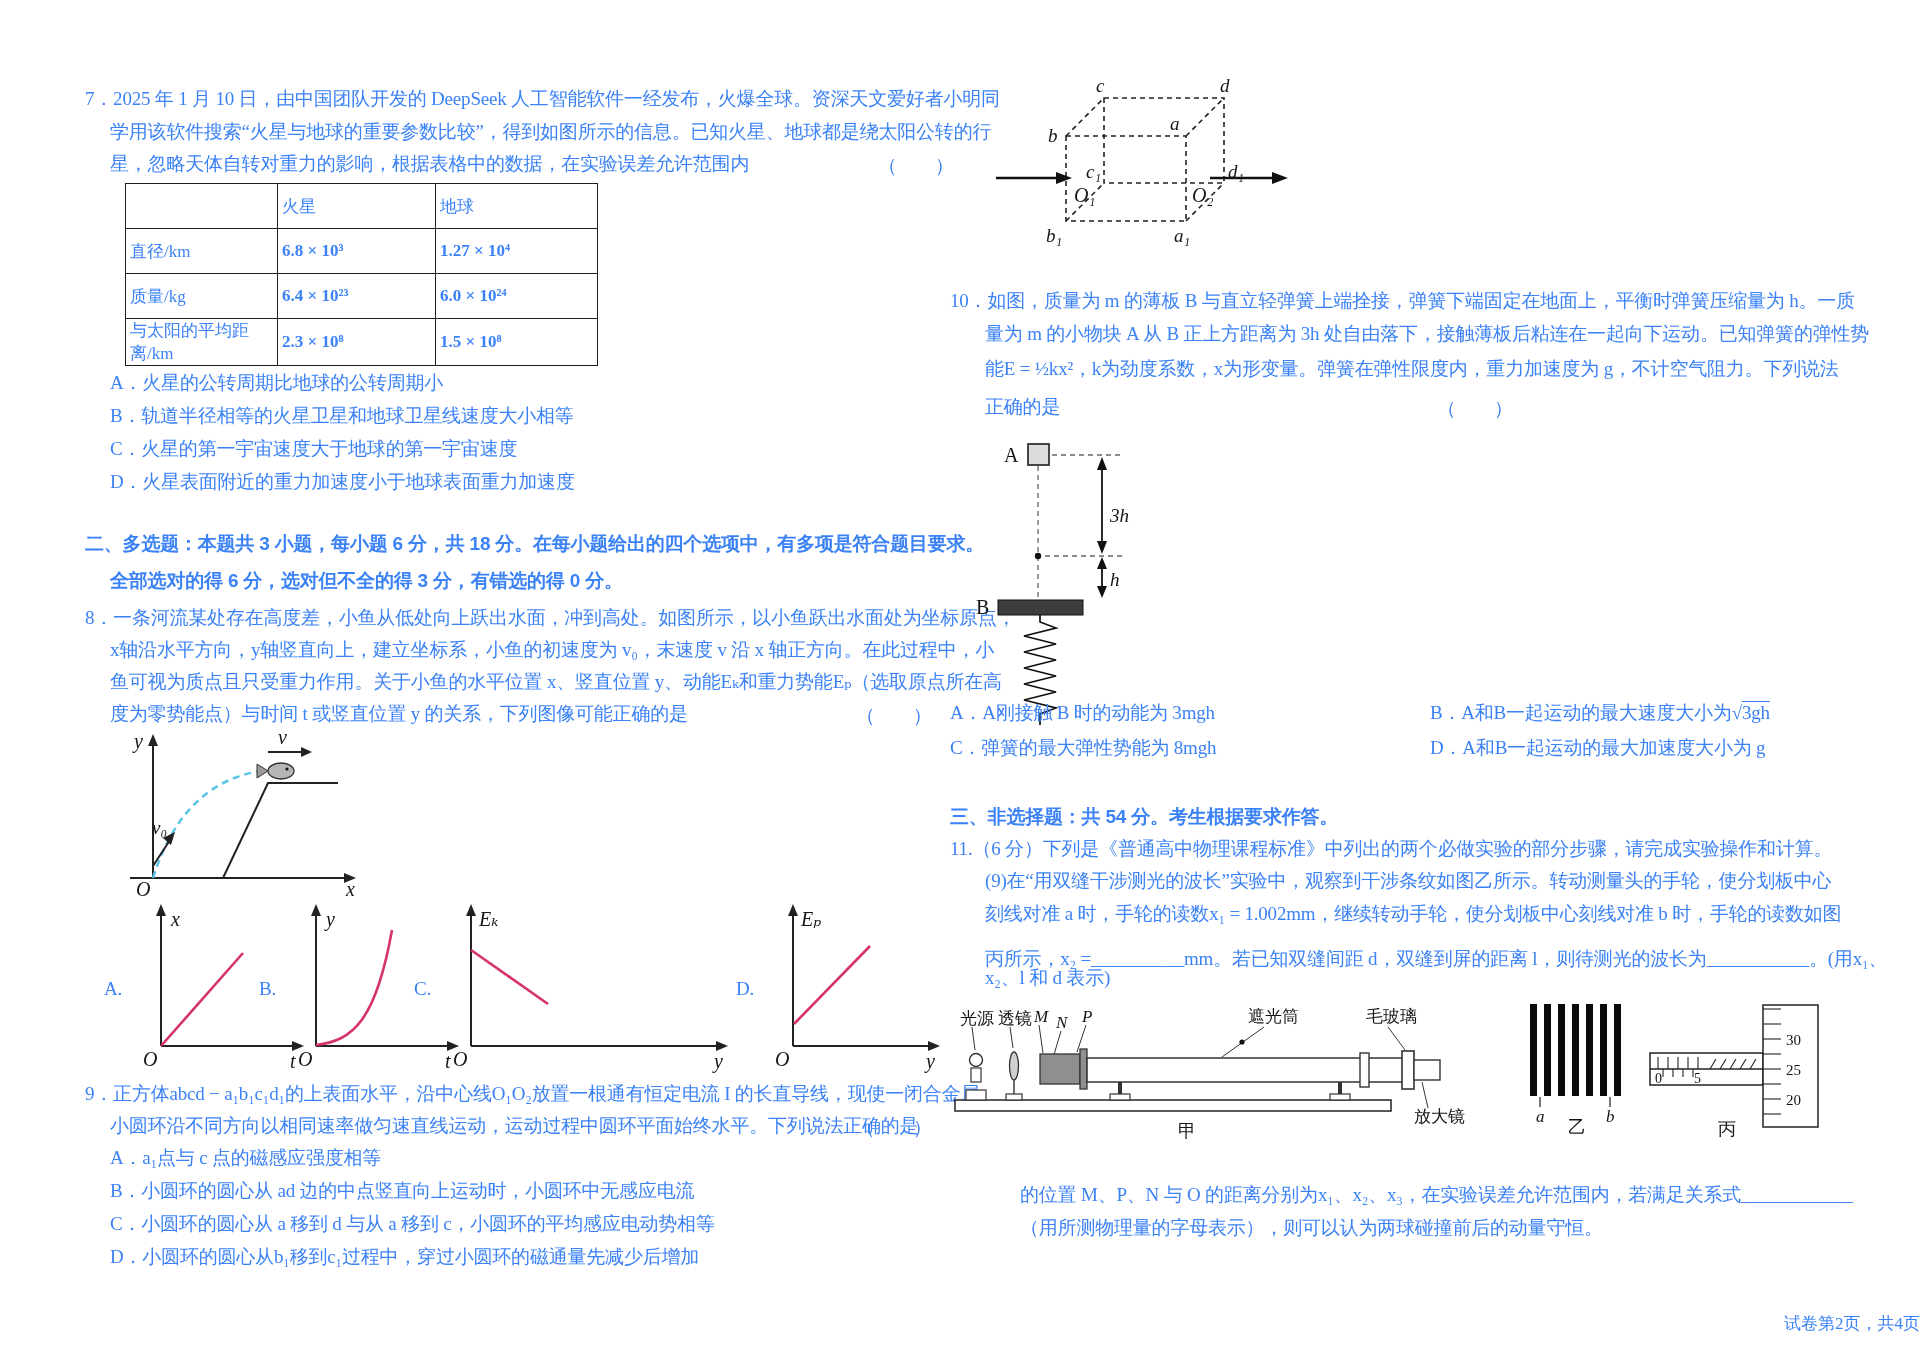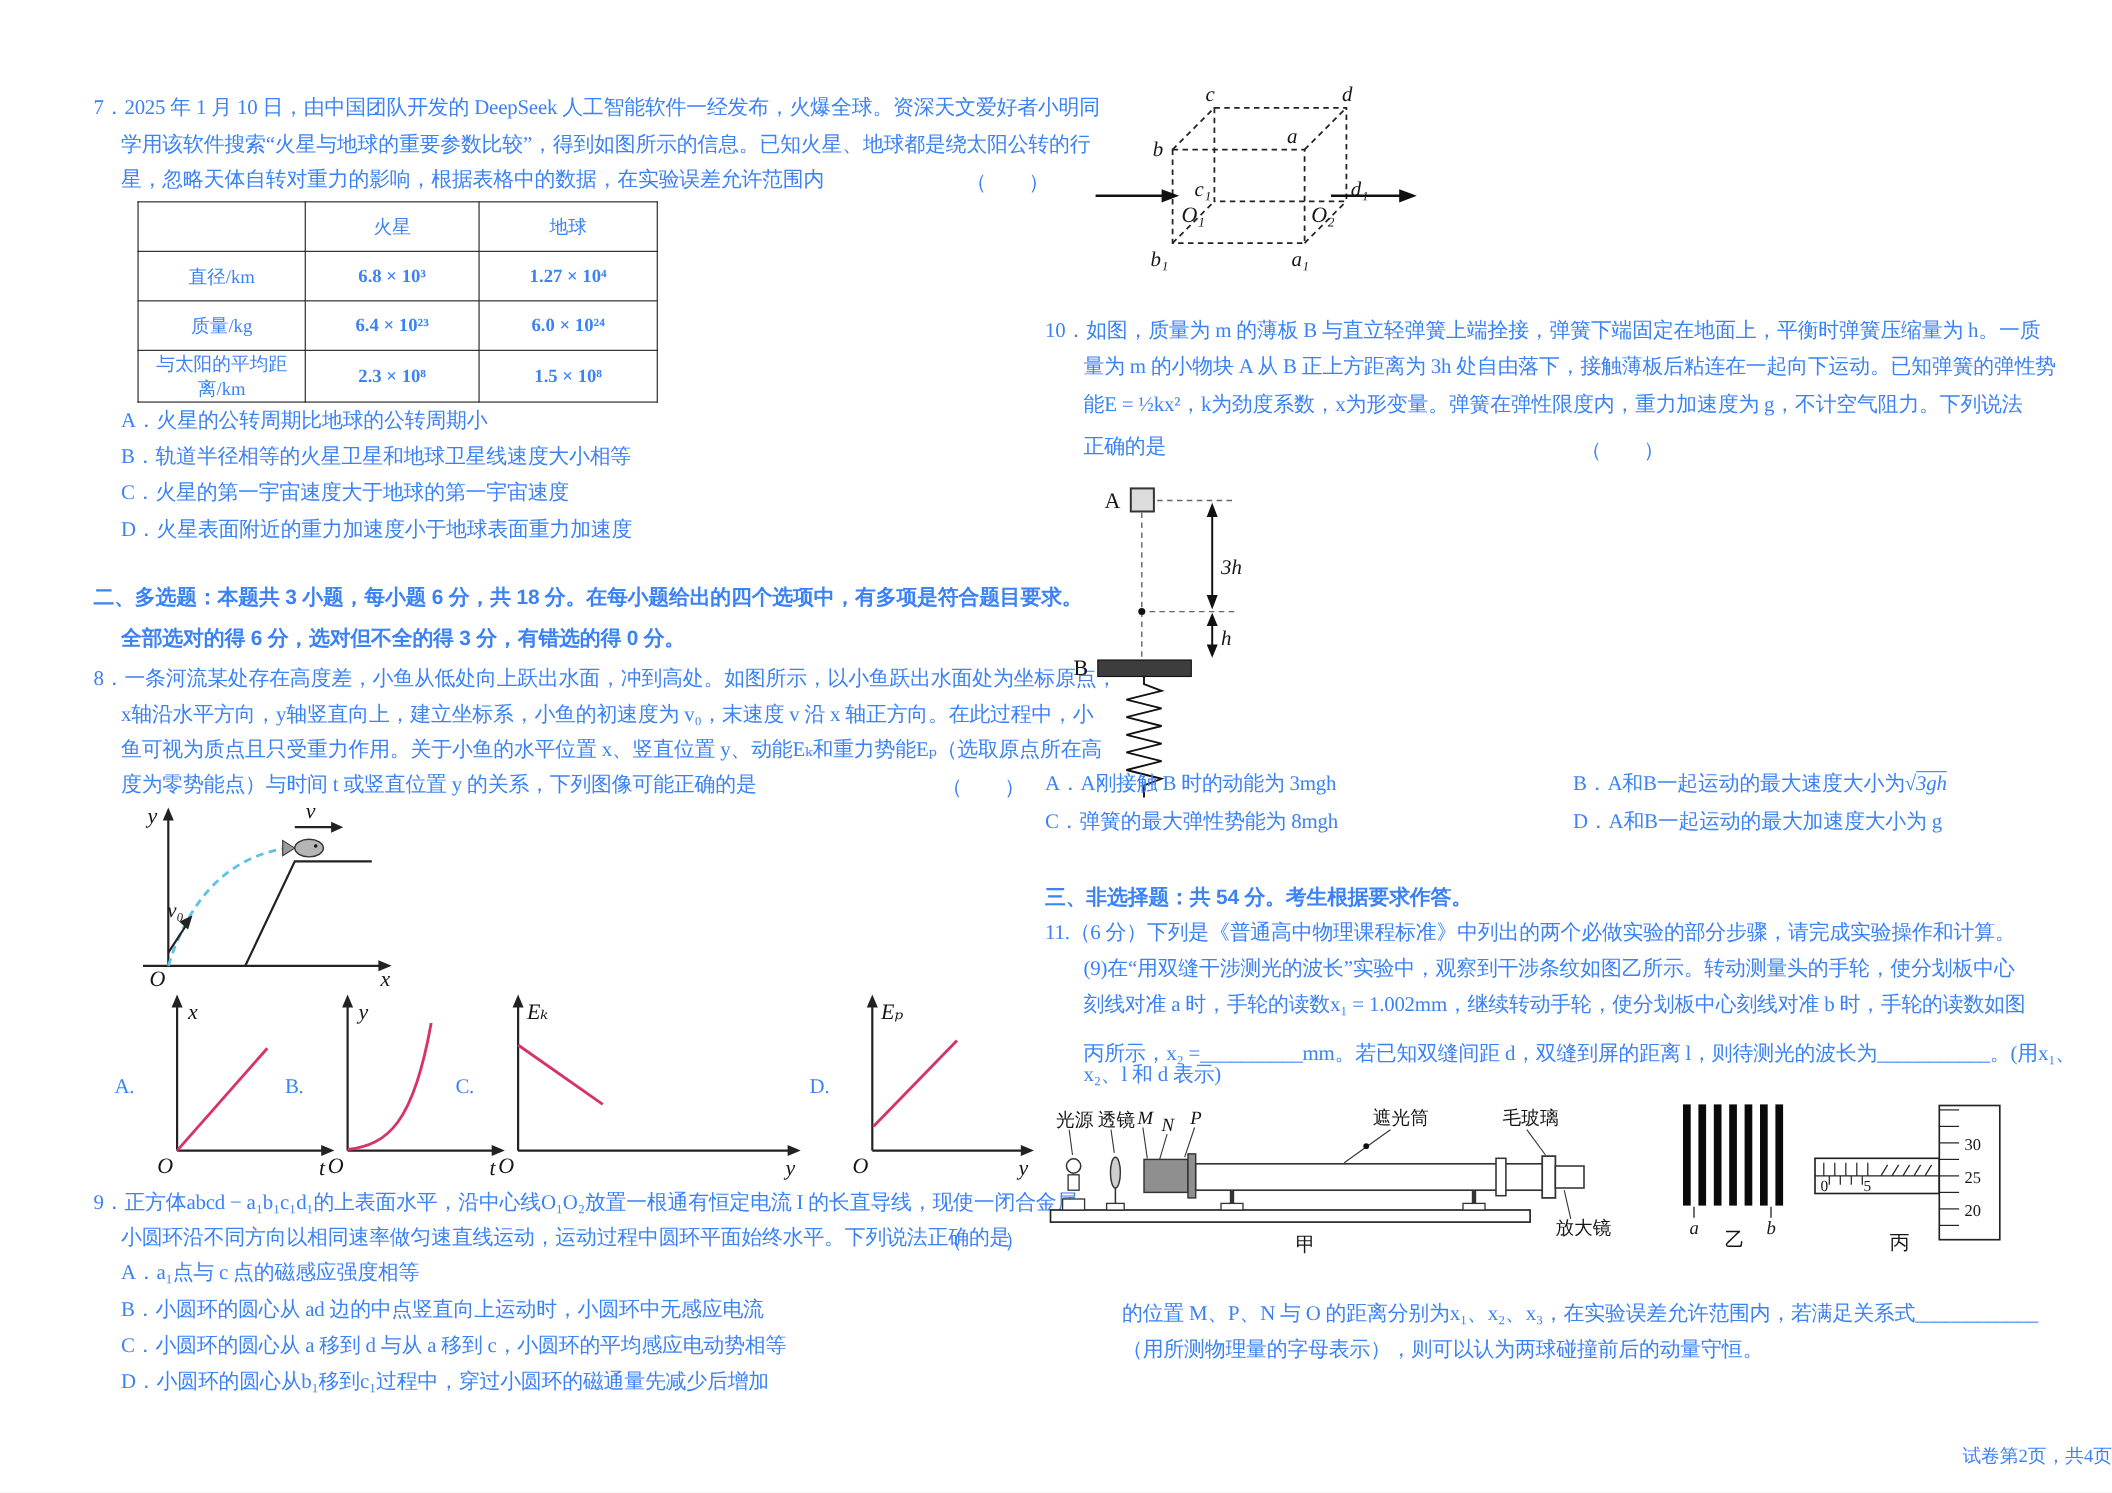--- a/index.html
+++ b/index.html
@@ -1,28 +1,28 @@
 <!DOCTYPE html>
 <html><head>
 <meta charset="utf-8">
 <style>
   html,body{margin:0;padding:0;background:#e8e8e8;}
   #page{position:relative;width:1920px;height:1357px;background:#ffffff;
         font-family:"Liberation Serif","DejaVu Serif",serif;color:#3b82f6;overflow:hidden;}
   .t{position:absolute;white-space:nowrap;font-size:19px;line-height:1.2;letter-spacing:-0.2px;}
   .hd{font-weight:bold;font-family:"Liberation Sans","DejaVu Sans",sans-serif;font-size:19px;}
   .br{position:absolute;font-size:19px;white-space:nowrap;}
-  table.params{position:absolute;left:125px;top:183px;border-collapse:collapse;text-align:center;
+  table.params{position:absolute;left:125px;top:183px;border-collapse:collapse;text-align:left;
         font-size:17px;table-layout:fixed;}
   table.params td{border:1.7px solid #1d1d1d;height:44px;padding:0 4px;vertical-align:middle;}
   .cell-val{font-weight:bold;}
   .figlabel{font-style:italic;}
   svg{position:absolute;overflow:visible;}
   svg text{font-family:"Liberation Serif","DejaVu Serif",serif;fill:#151515;}
-  .rad{text-decoration:overline;font-style:italic;}
+  .rad{text-decoration:overline;}
   .footer{position:absolute;left:0;right:0;top:1312px;text-align:right;font-size:17px;}
 </style>
 </head>
 <body>
 
 <div id="page">
 
   <div class="t" style="left:85px;top:88px">7．2025 年 1 月 10 日，由中国团队开发的 DeepSeek 人工智能软件一经发布，火爆全球。资深天文爱好者小明同</div>
   <div class="t" style="left:110px;top:121px">学用该软件搜索“火星与地球的重要参数比较”，得到如图所示的信息。已知火星、地球都是绕太阳公转的行</div>
   <div class="t" style="left:110px;top:153px">星，忽略天体自转对重力的影响，根据表格中的数据，在实验误差允许范围内</div>

